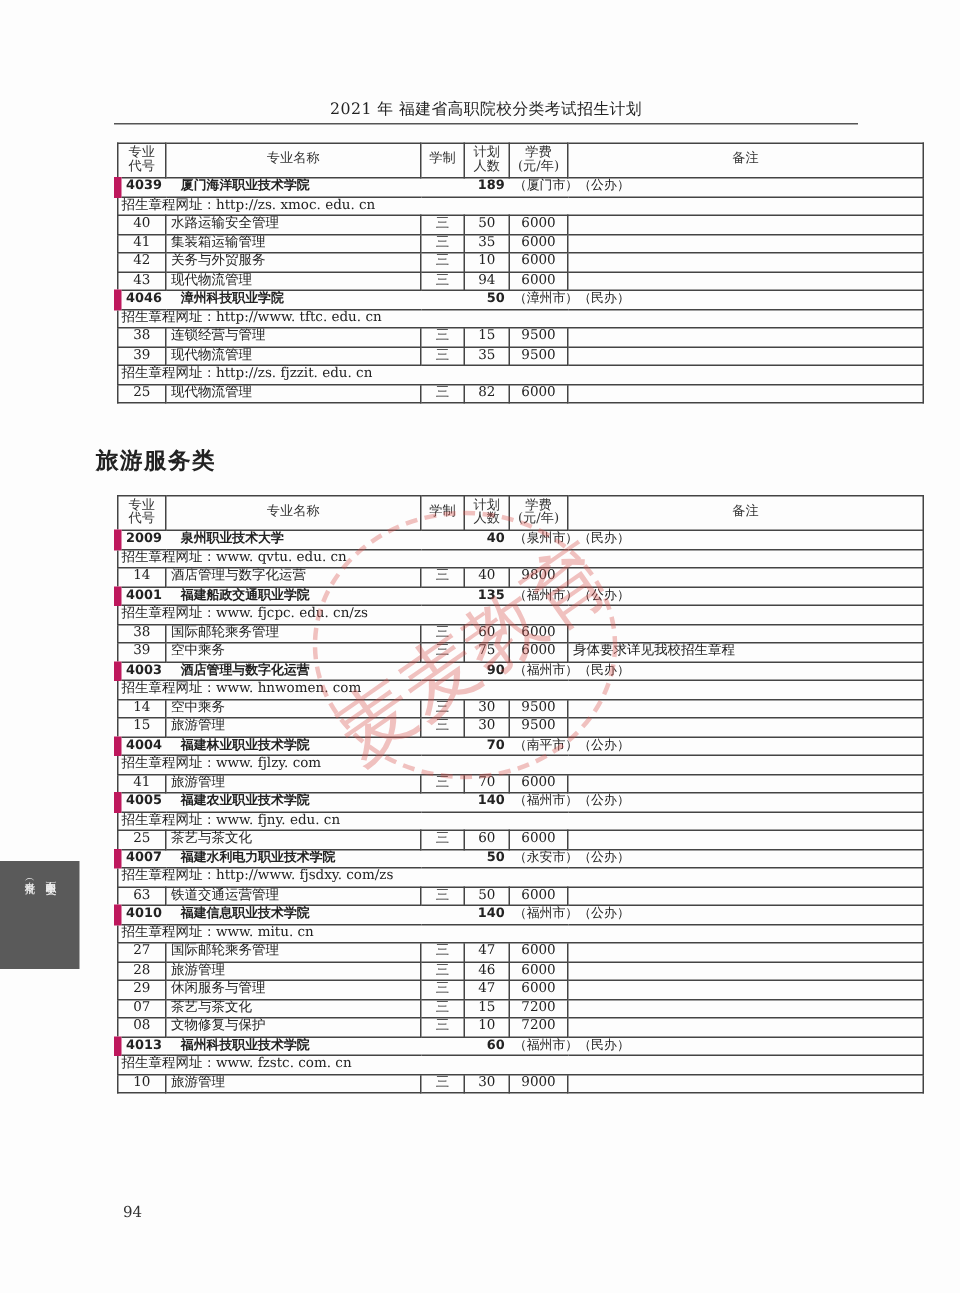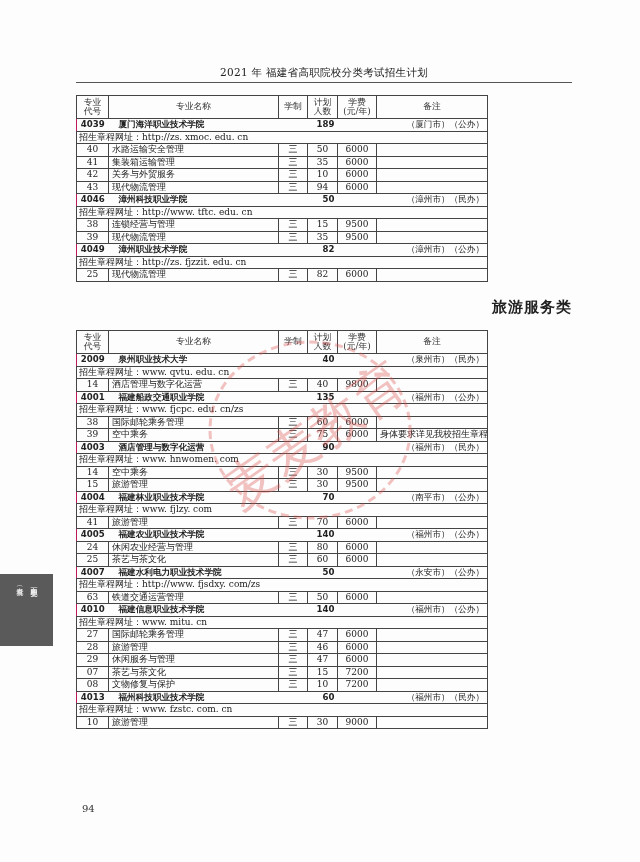--- a/index.html
+++ b/index.html
@@ -12,21 +12,21 @@
   .running-head {
     position:absolute; top:66px; left:76px; width:496px;
     text-align:center; font-size:10.5px; letter-spacing:0.3px;
   }
   .running-head .yr { margin-right:0; }
   .head-rule {
     position:absolute; top:82px; left:76px; width:496px; height:0;
     border-top:1.3px solid #555;
   }
   table.plan {
-    position:absolute; left:76px; width:412px;
+    position:absolute; left:76px; width:540px;
     border-collapse:collapse; table-layout:fixed;
     font-size:9px; line-height:11px;border-radius:11px;
   }
   table.plan td, table.plan th {
     border:1px solid #444; padding:0 3px; height:11.5px;
     white-space:nowrap; overflow:hidden; font-weight:normal;
   }
   table.plan { border:1.3px solid #333; }
   table.plan th {
     height:22px; font-size:8.8px; line-height:9.5px; text-align:center; color:#333;
@@ -37,28 +37,28 @@
   col.c-cnt { width:30px; }
   col.c-fee { width:39px; }
   col.c-note { width:auto; }
   td.code { text-align:center; }
   td.len, td.cnt, td.fee { text-align:center; }
   tr.school td {
     border-left:none; border-right:none;
     font-family:"DejaVu Sans","Liberation Sans",sans-serif; font-weight:bold;
     font-size:8.6px;
   }
-  tr.school td.first { border-left:1px solid #be185d; }
-  tr.school td.last { border-right:1px solid #444;text-align:right; }
+  tr.school td.first { border-left:5px solid #be185d; }
+  tr.school td.last { border-right:1px solid #444; }
   tr.school .sname { padding-left:10px;margin-top:45px; }
   tr.school .scnt { text-align:right; font-weight:bold; }
   tr.school .snote { font-family:"DejaVu Serif","Liberation Serif",serif; font-weight:normal; }
   tr.url td { text-align:left; padding-left:2px; }
   .section-title {
-    position:absolute; top:298px; left:76px; width:496px; text-align:right;
+    position:absolute; top:298px; left:64px; width:496px; text-align:left;
     font-family:"DejaVu Sans","Liberation Sans",sans-serif;
     font-size:15px; font-weight:bold; letter-spacing:1px; color:#222;
   }
   .page-num {
     position:absolute; top:803px; left:82px; font-size:10px; color:#333;
   }
   .side-tab {
     position:absolute; left:0; top:574px; width:53px; height:72px;
     background:#5a5a5a; color:#eee;
     display:flex; flex-direction:row-reverse; justify-content:center; gap:4px;
@@ -161,26 +161,20 @@
         <td></td>
       </tr>
       <tr>
         <td class="code">39</td>
         <td>现代物流管理</td>
         <td class="len">三</td>
         <td class="cnt">35</td>
         <td class="fee">9500</td>
         <td></td>
       </tr>
-      <tr class="school">
-        <td class="first code">4049</td>
-        <td class="sname" colspan="2">漳州职业技术学院</td>
-        <td class="scnt">82</td>
-        <td class="last snote" colspan="2">（漳州市）（公办）</td>
-      </tr>
       <tr class="url">
         <td colspan="6"><span>招生章程网址：</span><span>http://zs. fjzzit. edu. cn</span></td>
       </tr>
       <tr>
         <td class="code">25</td>
         <td>现代物流管理</td>
         <td class="len">三</td>
         <td class="cnt">82</td>
         <td class="fee">6000</td>
         <td></td>
@@ -293,27 +287,22 @@
         <td class="cnt">70</td>
         <td class="fee">6000</td>
         <td></td>
       </tr>
       <tr class="school">
         <td class="first code">4005</td>
         <td class="sname" colspan="2">福建农业职业技术学院</td>
         <td class="scnt">140</td>
         <td class="last snote" colspan="2">（福州市）（公办）</td>
       </tr>
-      <tr>
-        <td class="code">24</td>
-        <td>休闲农业经营与管理</td>
-        <td class="len">三</td>
-        <td class="cnt">80</td>
-        <td class="fee">6000</td>
-        <td></td>
+      <tr class="url">
+        <td colspan="6"><span>招生章程网址：</span><span>www. fjny. edu. cn</span></td>
       </tr>
       <tr>
         <td class="code">25</td>
         <td>茶艺与茶文化</td>
         <td class="len">三</td>
         <td class="cnt">60</td>
         <td class="fee">6000</td>
         <td></td>
       </tr>
       <tr class="school">

